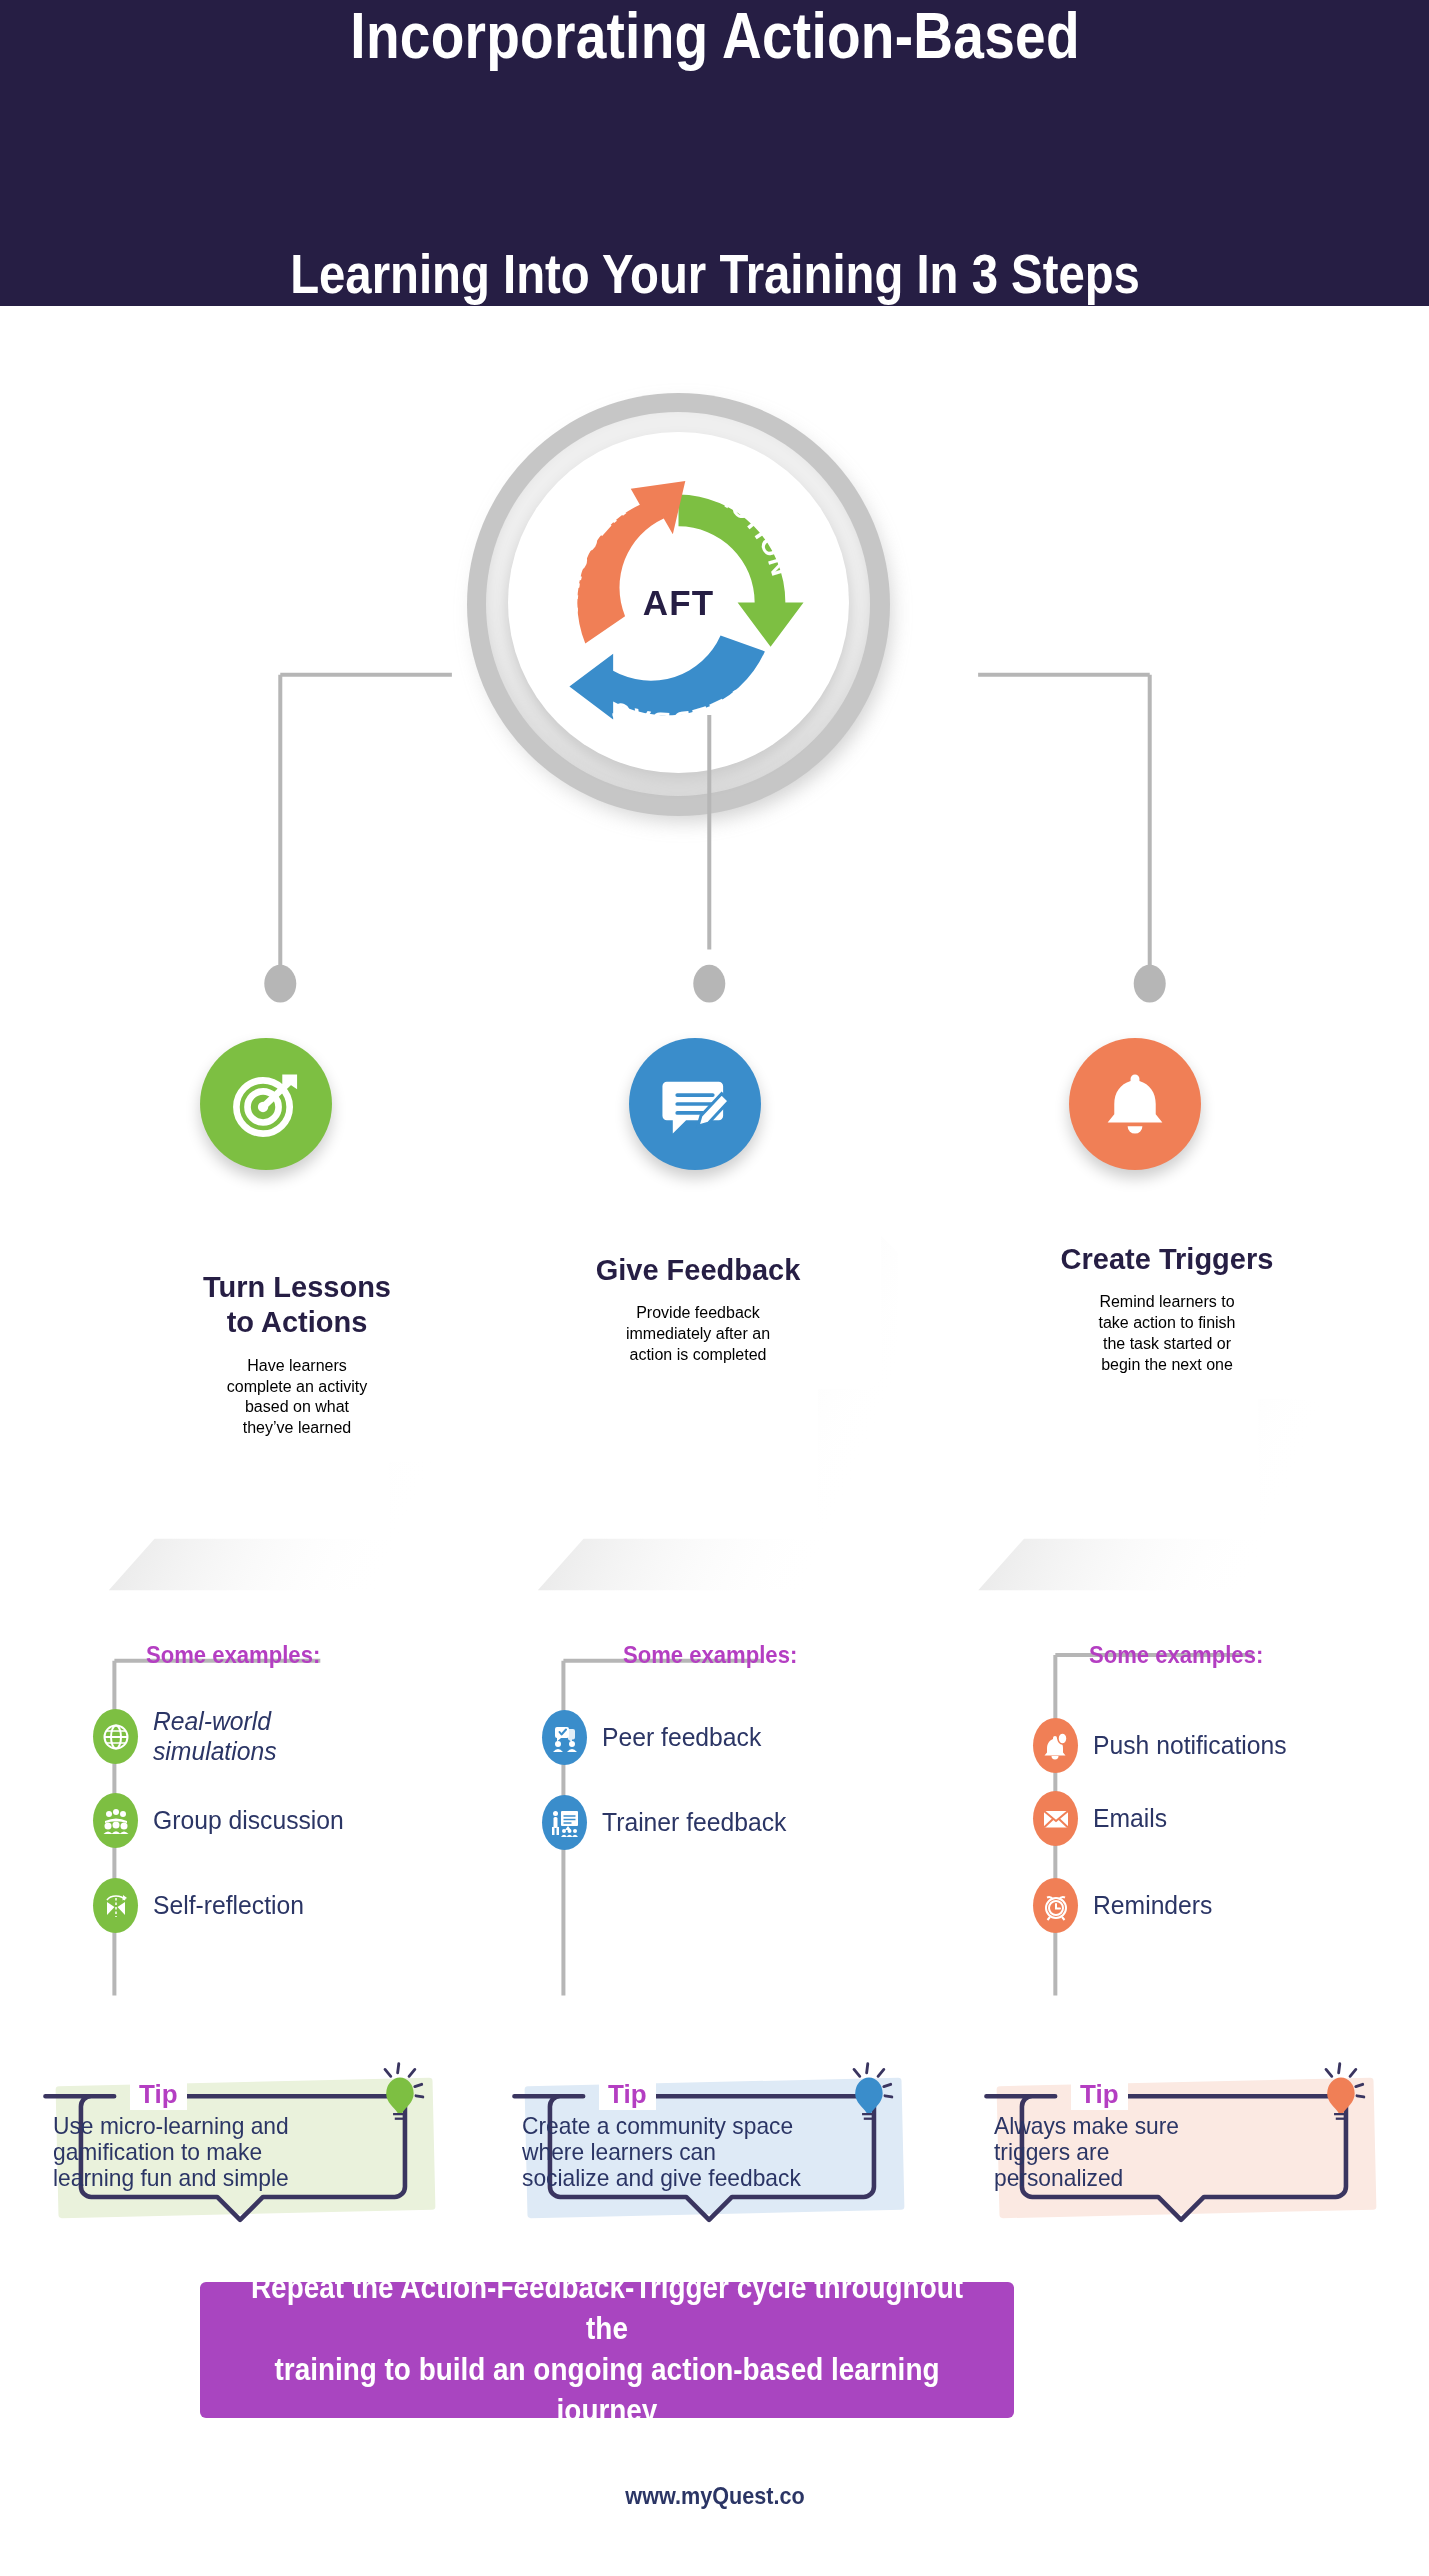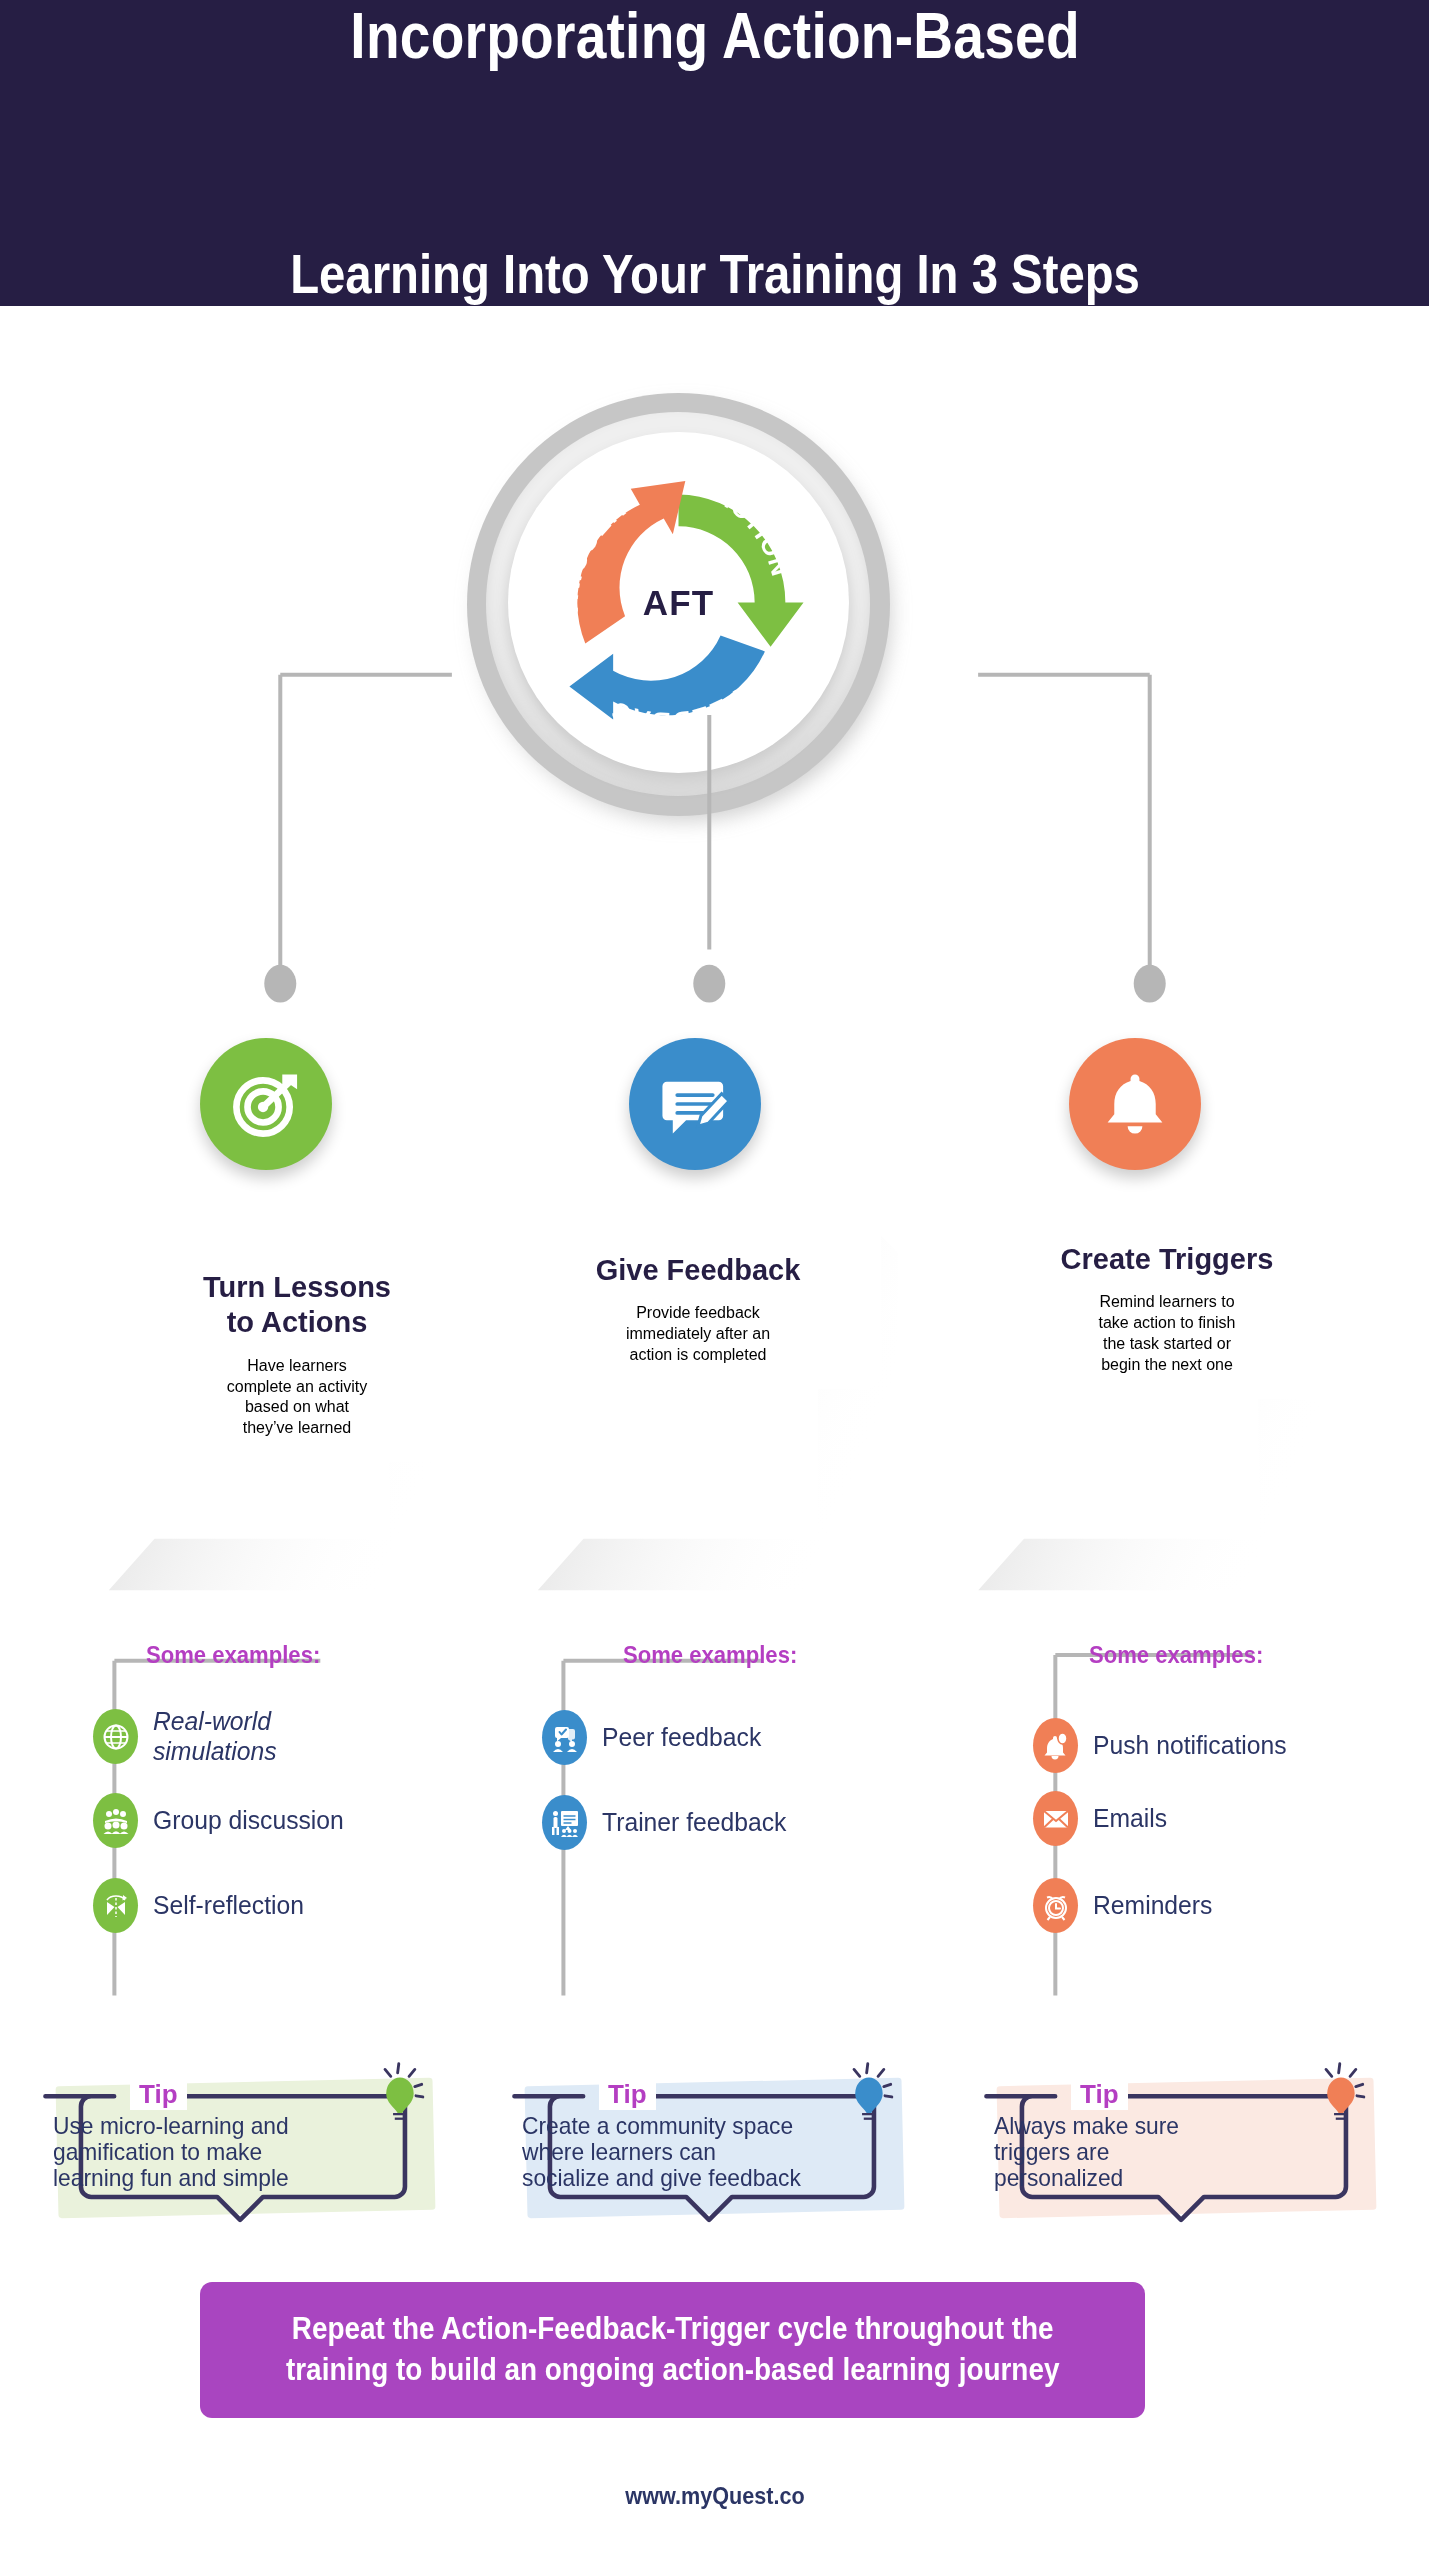--- a/index.html
+++ b/index.html
@@ -186,23 +186,23 @@
     font-size: 26px;
     font-weight: bold;
     background: #ffffff;
     padding: 0 9.1px;
   }
 
   
   .banner {
     position: absolute;
     left: 200px; top: 2282px;
-    width: 945px; height: 136px;
+    width: 814px; height: 136px;
     background: #A945C0;
-    border-radius: 12px;
+    border-radius: 6px;
     display: flex; align-items: center; justify-content: center;
     text-align: center;
   }
   .banner-text {
     color: #ffffff;
     font-size: 31px;
     font-weight: bold;
     line-height: 1.32;
     white-space: pre-line;
     transform: scaleX(0.90);

